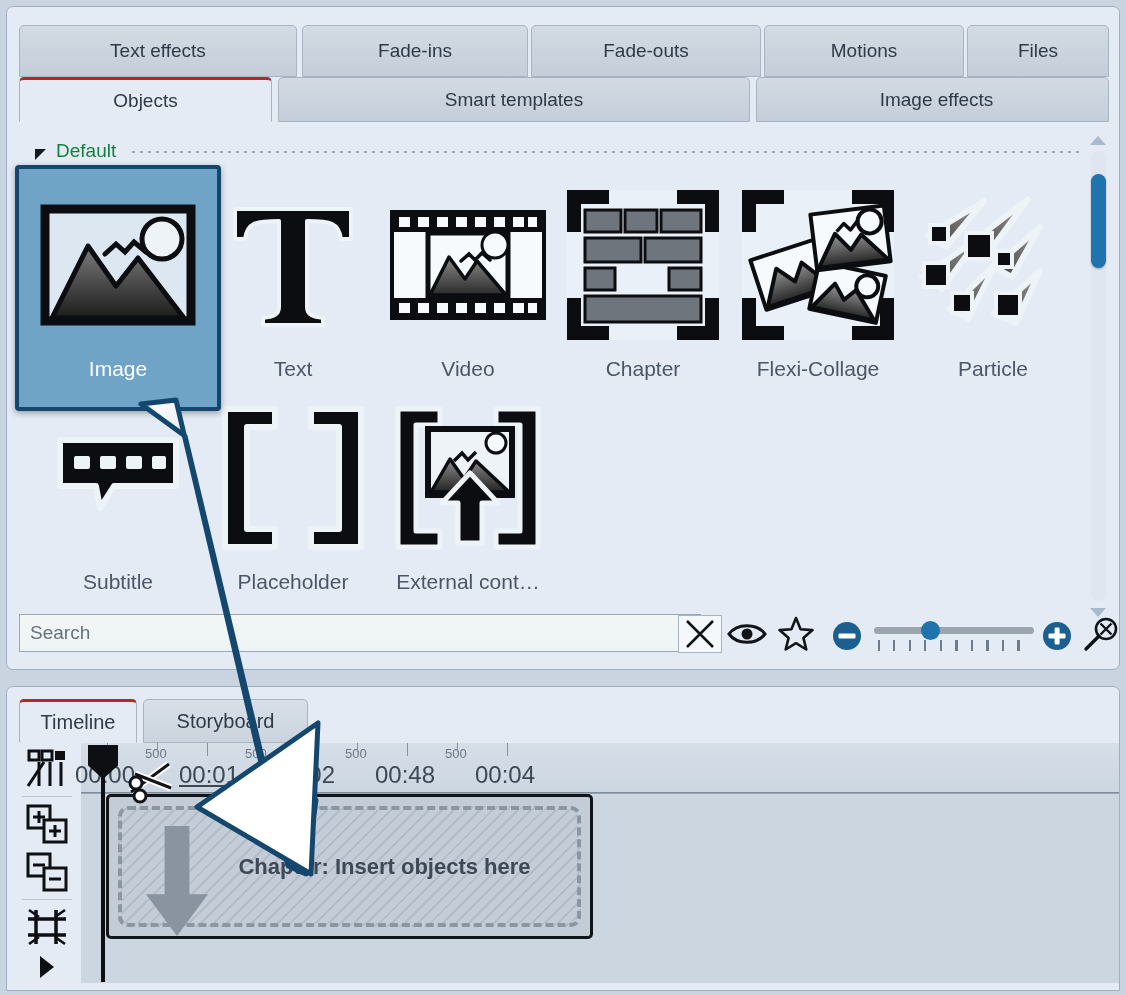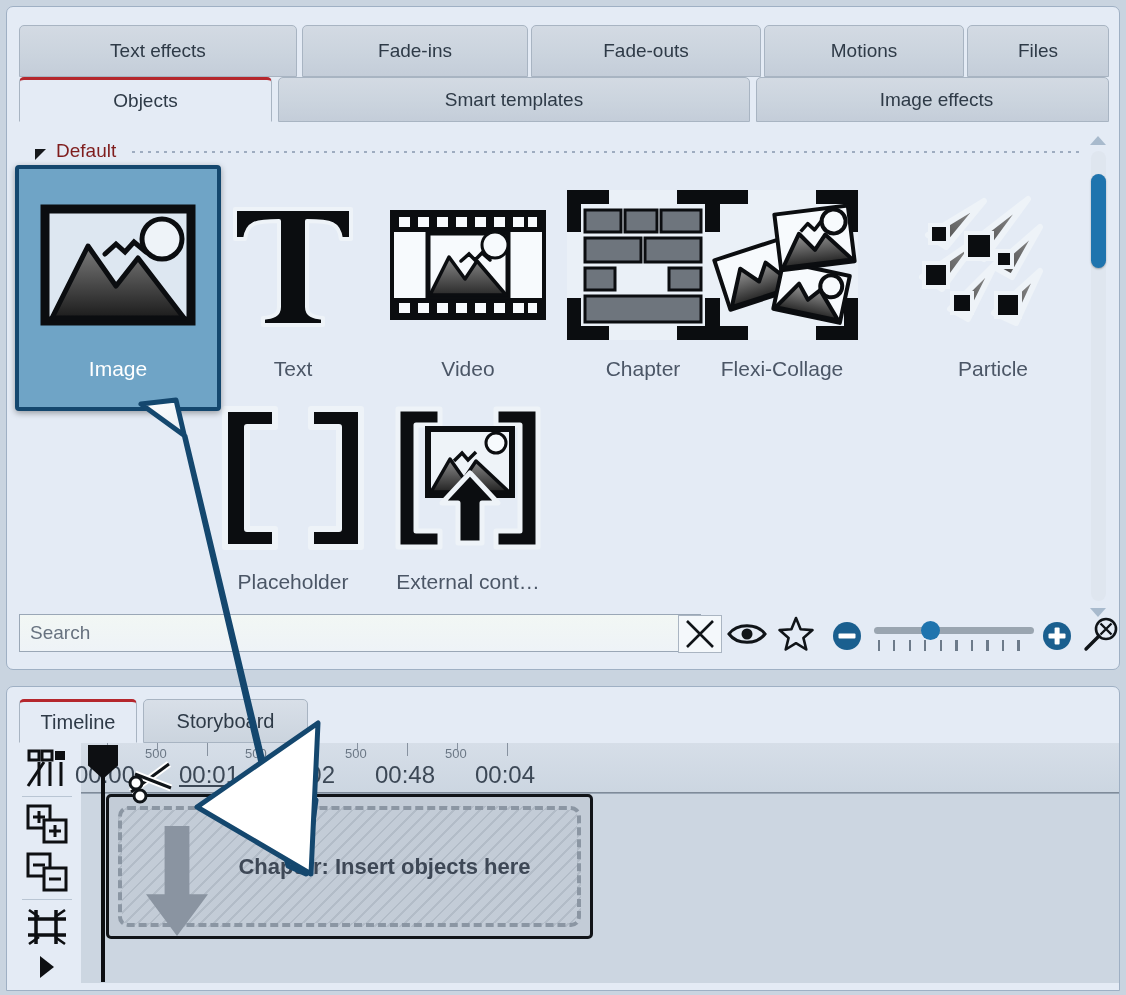--- a/index.html
+++ b/index.html
@@ -54,21 +54,21 @@
     display:flex; align-items:center; gap:10px;
   }
   .tri-collapse {
     width:0;height:0;
     border-left:11px solid #15181c;
     border-bottom:11px solid transparent;
     border-top:0;
     transform:rotate(0deg);
     position:relative; top:3px;
   }
-  .group-label { font-size:19px; color:#7f1d1d; }
+  .group-label { font-size:19px; color:#15803d; }
   .dotline {
     flex:1; height:2px; margin-left:6px; margin-top:2px;
     background-image:repeating-linear-gradient(to right,#9eacc0 0 3px,transparent 3px 8px);
   }
 
   
   .grid { position:absolute; left:14px; top:164px; width:1050px; height:440px; }
   .cell {
     position:absolute; width:198px; height:238px;
     display:flex; flex-direction:column; align-items:center;
@@ -354,21 +354,21 @@
           <rect x="18" y="48" width="56" height="24"></rect>
           <rect x="78" y="48" width="56" height="24"></rect>
           <rect x="18" y="78" width="30" height="22"></rect>
           <rect x="102" y="78" width="32" height="22"></rect>
           <rect x="18" y="106" width="116" height="26"></rect>
         </g>
       </svg>
           </div>
           <div class="clabel">Chapter</div>
         </div>
-        <div class="cell" style="left: 662px; top: -2px;">
+        <div class="cell" style="left: 698px; top: -2px;">
           <div class="thumb">
       <svg width="152" height="150" viewBox="0 0 152 150">
         <rect x="0" y="0" width="152" height="150" fill="#eaf0f7"></rect>
         <g fill="#0b0d10">
           <path d="M0 0 H42 V14 H14 V42 H0 Z"></path>
           <path d="M152 0 H110 V14 H138 V42 H152 Z"></path>
           <path d="M0 150 H42 V136 H14 V108 H0 Z"></path>
           <path d="M152 150 H110 V136 H138 V108 H152 Z"></path>
         </g>
         <defs>
@@ -420,20 +420,34 @@
           <rect x="48" y="38" width="26" height="26"></rect>
           <rect x="6" y="68" width="24" height="24"></rect>
           <rect x="78" y="56" width="16" height="16"></rect>
           <rect x="34" y="98" width="20" height="20"></rect>
           <rect x="78" y="98" width="24" height="24"></rect>
         </g>
       </svg>
           </div>
           <div class="clabel">Particle</div>
         </div>
+        <div class="cell" style="left: -2px; top: 211px;">
+          <div class="thumb">
+      <svg width="124" height="84" viewBox="0 0 124 84">
+        <path d="M4 4 H120 V50 H58 L44 72 L40 50 H4 Z" fill="#0b0d10" stroke="#eef3f8" stroke-width="6" stroke-linejoin="round"></path>
+        <g fill="#eef3f8">
+          <rect x="18" y="20" width="16" height="13" rx="2"></rect>
+          <rect x="44" y="20" width="16" height="13" rx="2"></rect>
+          <rect x="70" y="20" width="16" height="13" rx="2"></rect>
+          <rect x="96" y="20" width="14" height="13" rx="2"></rect>
+        </g>
+      </svg>
+          </div>
+          <div class="clabel">Subtitle</div>
+        </div>
         <div class="cell" style="left: 173px; top: 211px;">
           <div class="thumb">
       <svg width="152" height="150" viewBox="0 0 152 150">
         <g fill="#0b0d10" stroke="#eef3f8" stroke-width="6" stroke-linejoin="round">
           <path d="M8 6 H58 V24 H30 V126 H58 V144 H8 Z"></path>
           <path d="M144 6 H94 V24 H122 V126 H94 V144 H144 Z"></path>
         </g>
       </svg>
           </div>
           <div class="clabel">Placeholder</div>

